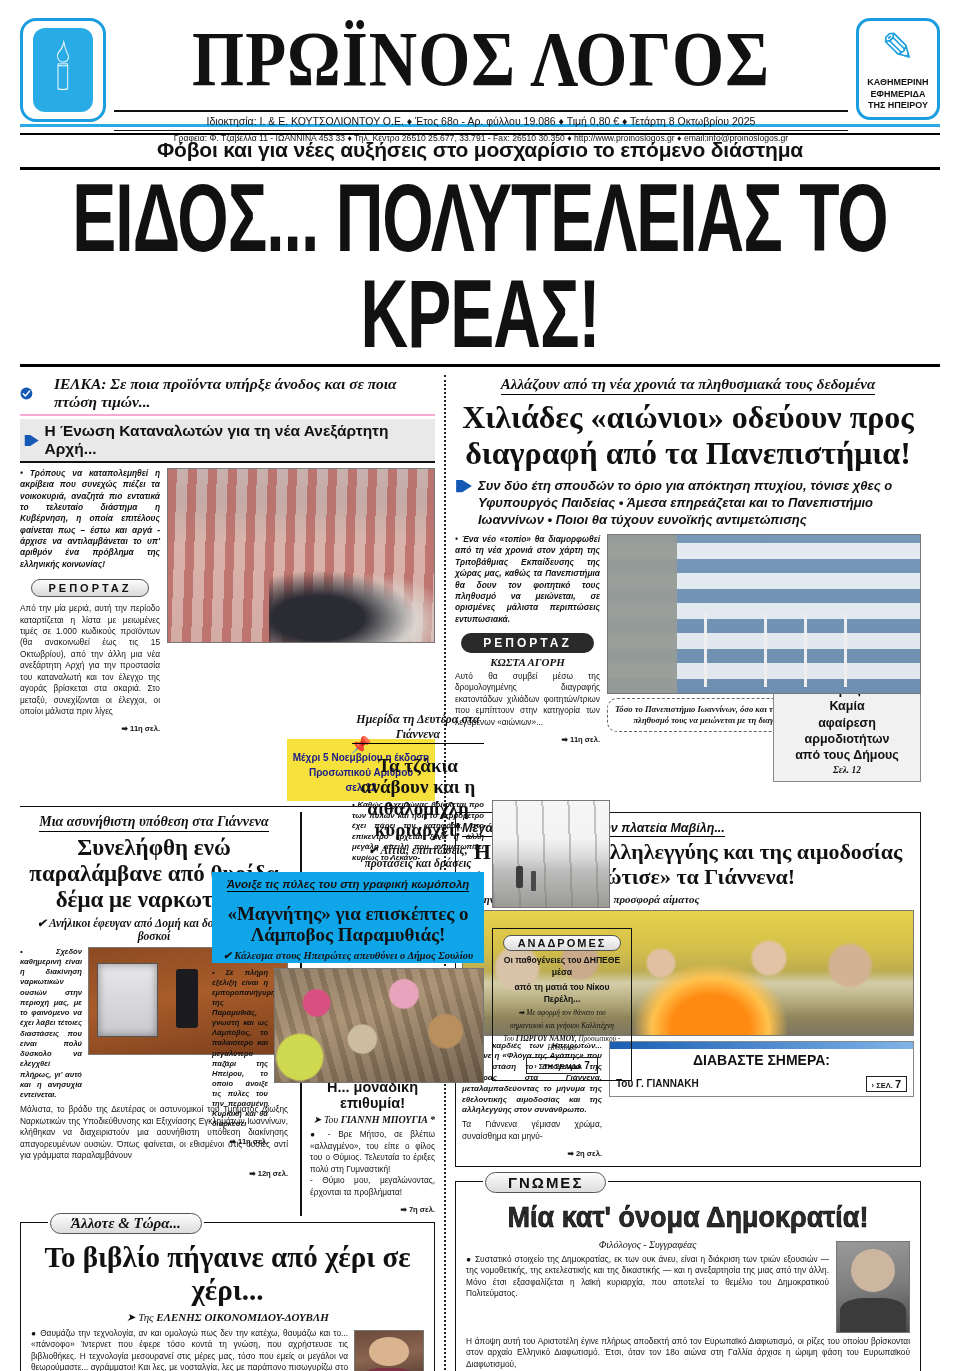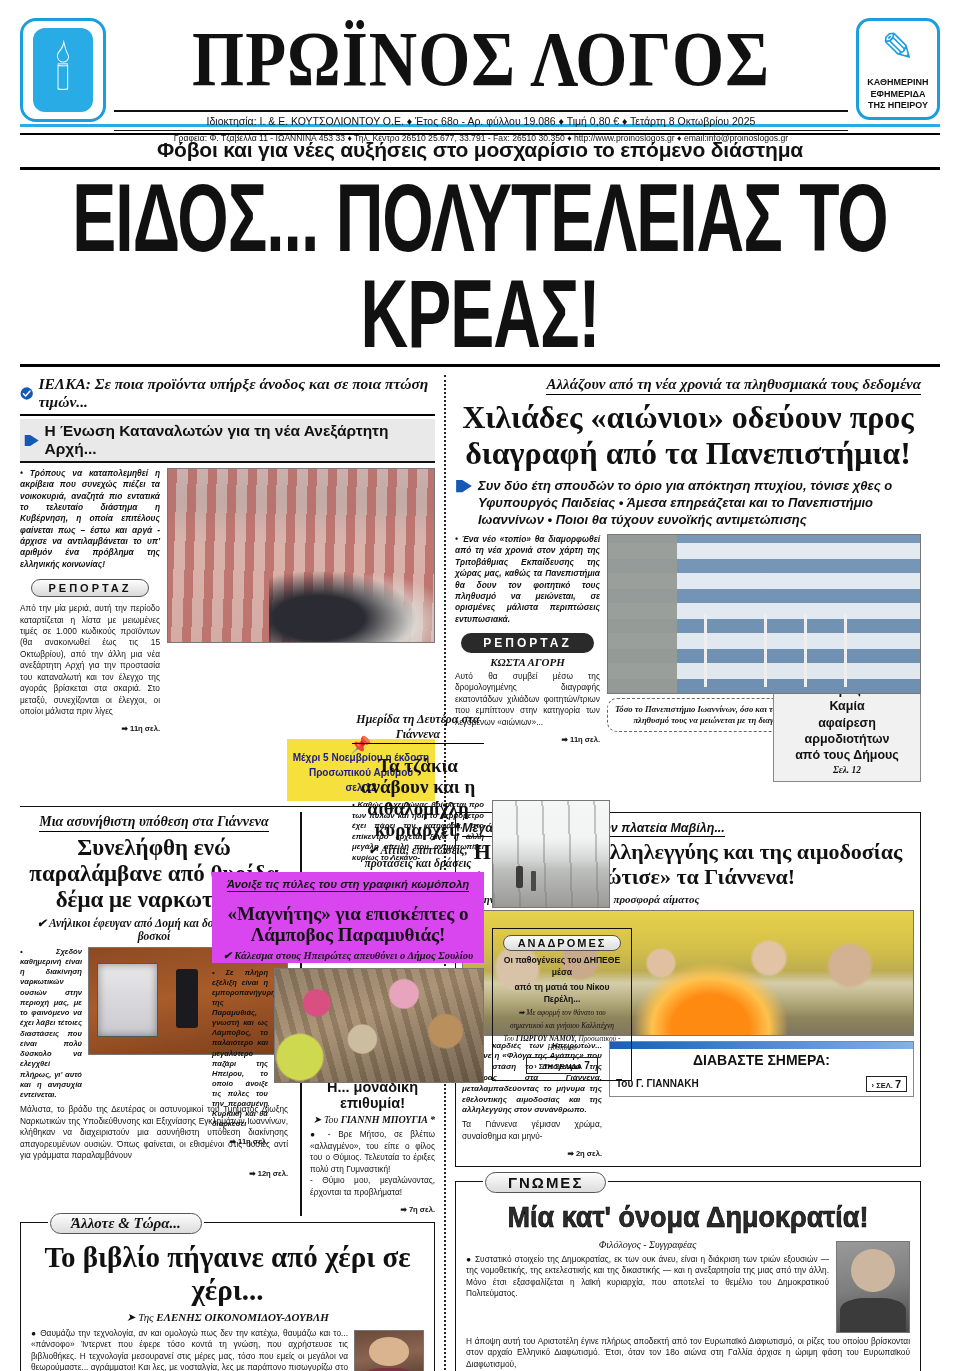--- a/index.html
+++ b/index.html
@@ -293,21 +293,21 @@
   <div class="kicker-bar">
     <div class="kicker">Φόβοι και για νέες αυξήσεις στο μοσχαρίσιο το επόμενο διάστημα</div>
   </div>
   <div class="main-head">ΕΙΔΟΣ... ΠΟΛΥΤΕΛΕΙΑΣ ΤΟ ΚΡΕΑΣ!</div>
   <div class="head-rule"></div>
 
   <div class="grid">
 
     <div class="col-left">
 
-      <div style="display:flex; align-items:center; gap:5px; border-bottom:2px solid #000000; padding-bottom:3px;">
+      <div style="display:flex; align-items:center; gap:21px; border-bottom:2px solid #f9a8d4; padding-bottom:3px;">
         <svg width="15" height="15" viewBox="0 0 24 24">
           <circle cx="12" cy="12" r="11" fill="#1659b5"></circle>
           <path d="M6 12.5l4 4 8-9" stroke="#fff" stroke-width="2.6" fill="none" stroke-linecap="round" stroke-linejoin="round"></path>
         </svg>
         <div style="font-family:'Liberation Serif',serif; font-weight:bold; font-style:italic; font-size:15.5px;">ΙΕΛΚΑ: Σε ποια προϊόντα υπήρξε άνοδος και σε ποια πτώση τιμών...</div>
       </div>
 
       <div style="background:#e9e9e9; border-bottom:2px solid #111; padding:3px 4px; display:flex; align-items:center; gap:5px; margin-top:3px;">
         <svg width="16" height="13" viewBox="0 0 20 16">
           <path d="M1 1 L1 15 L8 15 L19 8 L8 1 Z" fill="#1659b5"></path>
@@ -402,21 +402,21 @@
 
           </div>
         </div>
       </div>
 
     </div>
 
     <div class="col-right">
 
       <div>
-        <div style="text-align:right;">
+        <div style="text-align:center;">
           <span class="overline" style="font-size:15px;">Αλλάζουν από τη νέα χρονιά τα πληθυσμιακά τους δεδομένα</span>
         </div>
         <div class="hl-serif" style="font-size:32px; margin-top:5px;">Χιλιάδες «αιώνιοι» οδεύουν προς διαγραφή από τα Πανεπιστήμια!</div>
         <div style="display:flex; gap:5px; margin-top:5px;">
           <svg width="18" height="14" viewBox="0 0 20 16" style="flex:0 0 18px; margin-top:2px;">
             <path d="M1 1 L1 15 L8 15 L19 8 L8 1 Z" fill="#1659b5"></path>
           </svg>
           <div style="font-family:'Liberation Sans',sans-serif; font-style:italic; font-weight:bold; font-size:13px; line-height:1.32;">Συν δύο έτη σπουδών το όριο για απόκτηση πτυχίου, τόνισε χθες ο Υφυπουργός Παιδείας • Άμεσα επηρεάζεται και το Πανεπιστήμιο Ιωαννίνων • Ποιοι θα τύχουν ευνοϊκής αντιμετώπισης</div>
         </div>
 
@@ -546,21 +546,21 @@
       </div>
       <div class="an-btn">
         <span>›</span>
         <span>ΣΤΗ ΣΕΛΙΔΑ</span>
         <b>7</b>
       </div>
     </div>
   </div>
 
   <div style="position:absolute; left:212px; top:872px; width:272px;">
-    <div style="background:#d946ef; padding:2px 4px;">
+    <div style="background:#0ea5e9; padding:2px 4px;">
       <div style="text-align:center;">
         <span class="overline-sans" style="font-size:11.5px;">Άνοιξε τις πύλες του στη γραφική κωμόπολη</span>
       </div>
       <div class="hl-sans" style="font-size:19px;">«Μαγνήτης» για επισκέπτες ο Λάμποβος Παραμυθιάς!</div>
       <div class="subhead-i" style="font-size:10.5px;">
         <span>✔</span>
         <span>Κάλεσμα στους Ηπειρώτες απευθύνει ο Δήμος Σουλίου</span>
       </div>
     </div>
     <div style="display:flex; gap:6px; margin-top:5px;">

